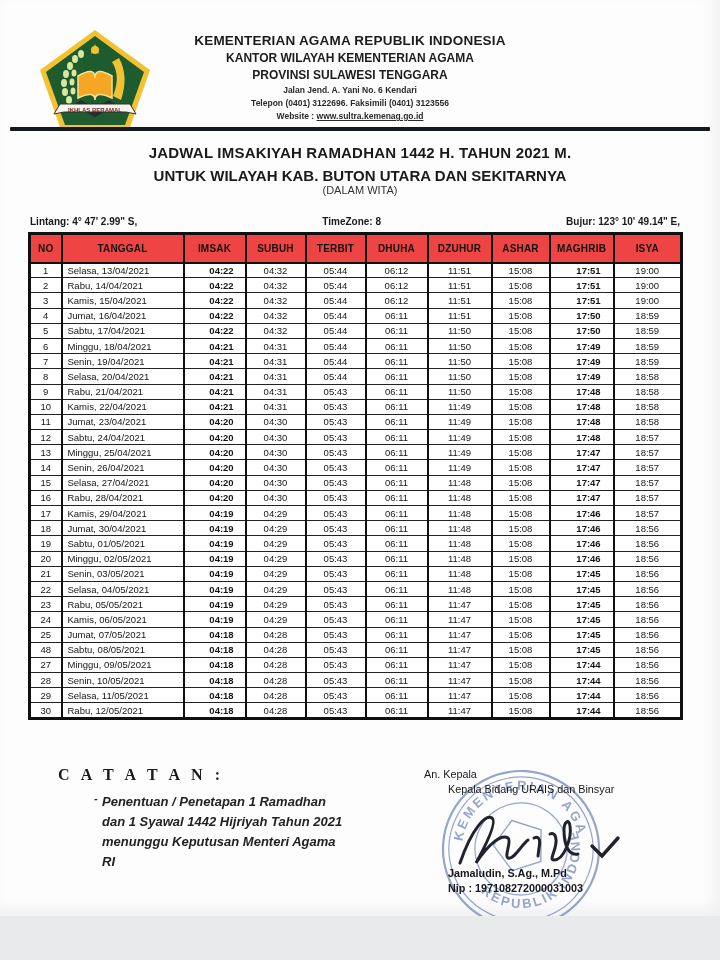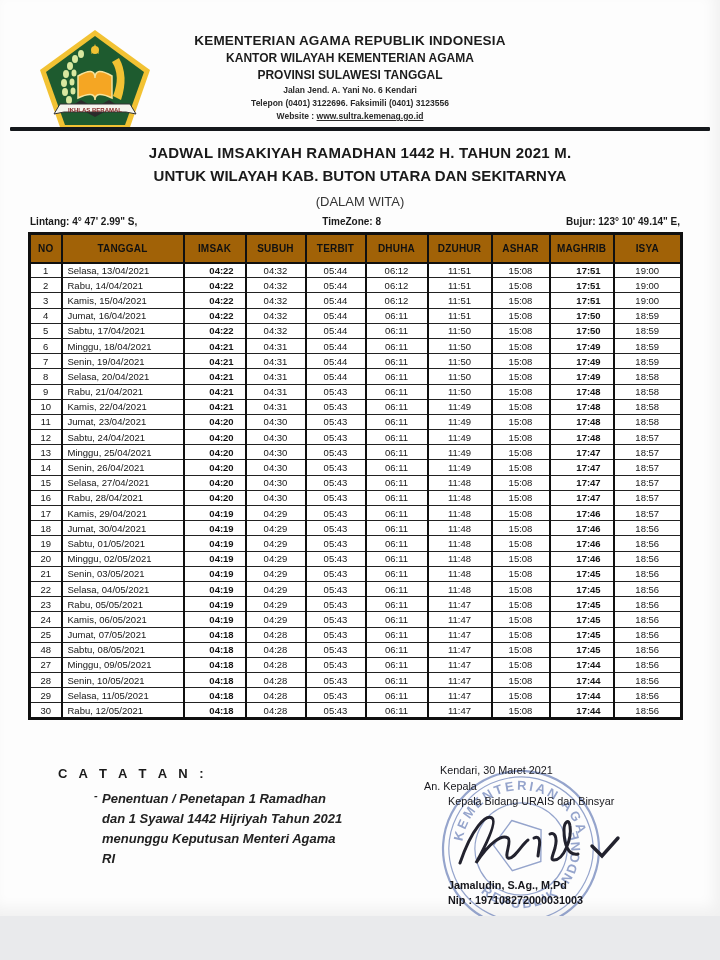--- a/index.html
+++ b/index.html
@@ -17,43 +17,43 @@
   .lh2 { font-size:12px; font-weight:bold; margin-top:3px; }
   .lh3 { font-size:12px; font-weight:bold; margin-top:3px; }
   .lh-small { font-size:8.5px; font-weight:bold; margin-top:3px; color:#2a2a2a; }
   .lh-small .url { text-decoration:underline; }
   .head-rule { position:absolute; left:10px; top:127px; width:700px; height:4px; background:#15181c; border-radius:1px; }
 
   
   .title-block { position:absolute; left:0; top:144px; width:720px; text-align:center; }
   .title-1 { font-size:15px; font-weight:bold; letter-spacing:.2px; }
   .title-2 { font-size:15px; font-weight:bold; margin-top:6px; }
-  .title-3 { font-size:13px; margin-top:10px; color:#333; }
+  .title-3 { font-size:11px; margin-top:0; color:#333; }
 
   
   .meta-row { position:absolute; left:30px; top:216px; width:650px; display:flex; justify-content:space-between; font-size:10px; font-weight:bold; }
 
   
   table.sched { position:absolute; left:28px; top:232px; width:652px; border-collapse:collapse; table-layout:fixed; border:3px solid #101010; }
   table.sched th {
-    background:#a16207; border:2.5px solid #101010; font-size:10px; font-weight:bold;
+    background:#ef4444; border:2.5px solid #101010; font-size:10px; font-weight:bold;
     height:29px; text-align:center; color:#111; letter-spacing:.2px;
   }
   table.sched td {
     border-left:2px solid #101010; border-right:2px solid #101010;
     border-top:1.2px solid #222; border-bottom:1.2px solid #222;
     font-size:9.5px; height:15.2px; text-align:center; background:#fff;
     white-space:nowrap; overflow:hidden; padding:0 2px; color:#151515;
   }
   table.sched td.c1 { text-align:left; padding-left:5px; }
   table.sched td.c2, table.sched td.c8 { font-weight:bold;padding-left:16px; }
 
   
   .notes { position:absolute; left:58px; top:766px; width:340px; }
-  .notes-title { font-size:13px; font-weight:bold; letter-spacing:4px; }
+  .notes-title { font-size:16px; font-weight:bold; letter-spacing:4px;font-family:Liberation Serif, serif; }
   .notes-item { display:flex; margin-top:8px; font-style:italic; font-weight:bold; color:#222; }
   .notes-dash { width:44px; padding-left:36px; font-size:11px; }
   .notes-text { width:250px; font-size:13px; line-height:1.55; }
 
   
   .sign-block { position:absolute; left:432px; top:764px; width:270px; font-size:10.8px; color:#17171c; }
   .sign-date { margin-left:8px; }
   .sign-an { margin-top:4px; margin-left:-8px; }
   .sign-pos { margin-top:3px; margin-left:16px; }
   .sign-scribble { position:absolute; left:10px; top:44px; width:190px; height:62px; }
@@ -92,21 +92,21 @@
       <path d="M45 72 l14 8 l14 -8 l8 5 l-22 12 l-22 -12 z" fill="#2b2b2b"></path>
 
       <path d="M24 76 l70 0 l6 10 l-10 -2 l-62 0 l-10 2 z" fill="#f5f5ee" stroke="#333" stroke-width="1"></path>
       <text x="59" y="84" text-anchor="middle" font-size="6" font-weight="bold" fill="#7a1c1c" font-family="Liberation Sans, sans-serif">IKHLAS BERAMAL</text>
     </svg>
   </div>
 
   <div class="letterhead">
     <div class="lh1">KEMENTERIAN AGAMA REPUBLIK INDONESIA</div>
     <div class="lh2">KANTOR WILAYAH KEMENTERIAN AGAMA</div>
-    <div class="lh3">PROVINSI SULAWESI TANGGAL</div>
+    <div class="lh3">PROVINSI SULAWESI TENGGARA</div>
     <div class="lh-small">Jalan Jend. A. Yani No. 6 Kendari</div>
     <div class="lh-small">Telepon (0401) 3122696. Faksimili (0401) 3123556</div>
     <div class="lh-small"><span>Website : </span><span class="url">www.sultra.kemenag.go.id</span></div>
   </div>
 
   <div class="head-rule"></div>
 
   <div class="title-block">
     <div class="title-1">JADWAL IMSAKIYAH RAMADHAN 1442 H. TAHUN 2021 M.</div>
     <div class="title-2">UNTUK WILAYAH KAB. BUTON UTARA DAN SEKITARNYA</div>
@@ -531,21 +531,20 @@
       <text font-size="13" font-weight="bold" fill="#7c8fc0" stroke="none" letter-spacing="2.5" font-family="Liberation Sans, sans-serif">
         <textPath href="#arcTop" startOffset="14%">KEMENTERIAN AGAMA</textPath>
       </text>
       <text font-size="13" font-weight="bold" fill="#7c8fc0" stroke="none" letter-spacing="2.5" font-family="Liberation Sans, sans-serif">
         <textPath href="#arcBot" startOffset="16%">REPUBLIK INDONESIA</textPath>
       </text>
     </g>
   </svg>
 
   <div class="sign-block">
-    <div class="sign-date">Kendari, 30 Maret 2021</div>
     <div class="sign-an">An. Kepala</div>
     <div class="sign-pos">Kepala Bidang URAIS dan Binsyar</div>
     <svg class="sign-scribble" viewBox="0 0 190 62">
       <g stroke="#22222e" stroke-width="3" fill="none" stroke-linecap="round">
         <path d="M18 55 C 30 20, 44 6, 50 10 C 56 14, 40 44, 34 55 C 48 34, 60 26, 66 30 C 70 33, 62 48, 66 50 C 72 52, 80 36, 86 32"></path>
         <path d="M92 30 C 96 28, 99 30, 97 40 L 96 48"></path>
         <path d="M108 26 C 112 24, 116 28, 113 40 C 111 47, 108 52, 112 52 C 122 52, 130 30, 128 18 C 127 10, 122 14, 122 22 C 122 36, 126 48, 136 46"></path>
         <path d="M150 38 l 10 10 l 16 -18" stroke-width="3.4"></path>
       </g>
     </svg>

